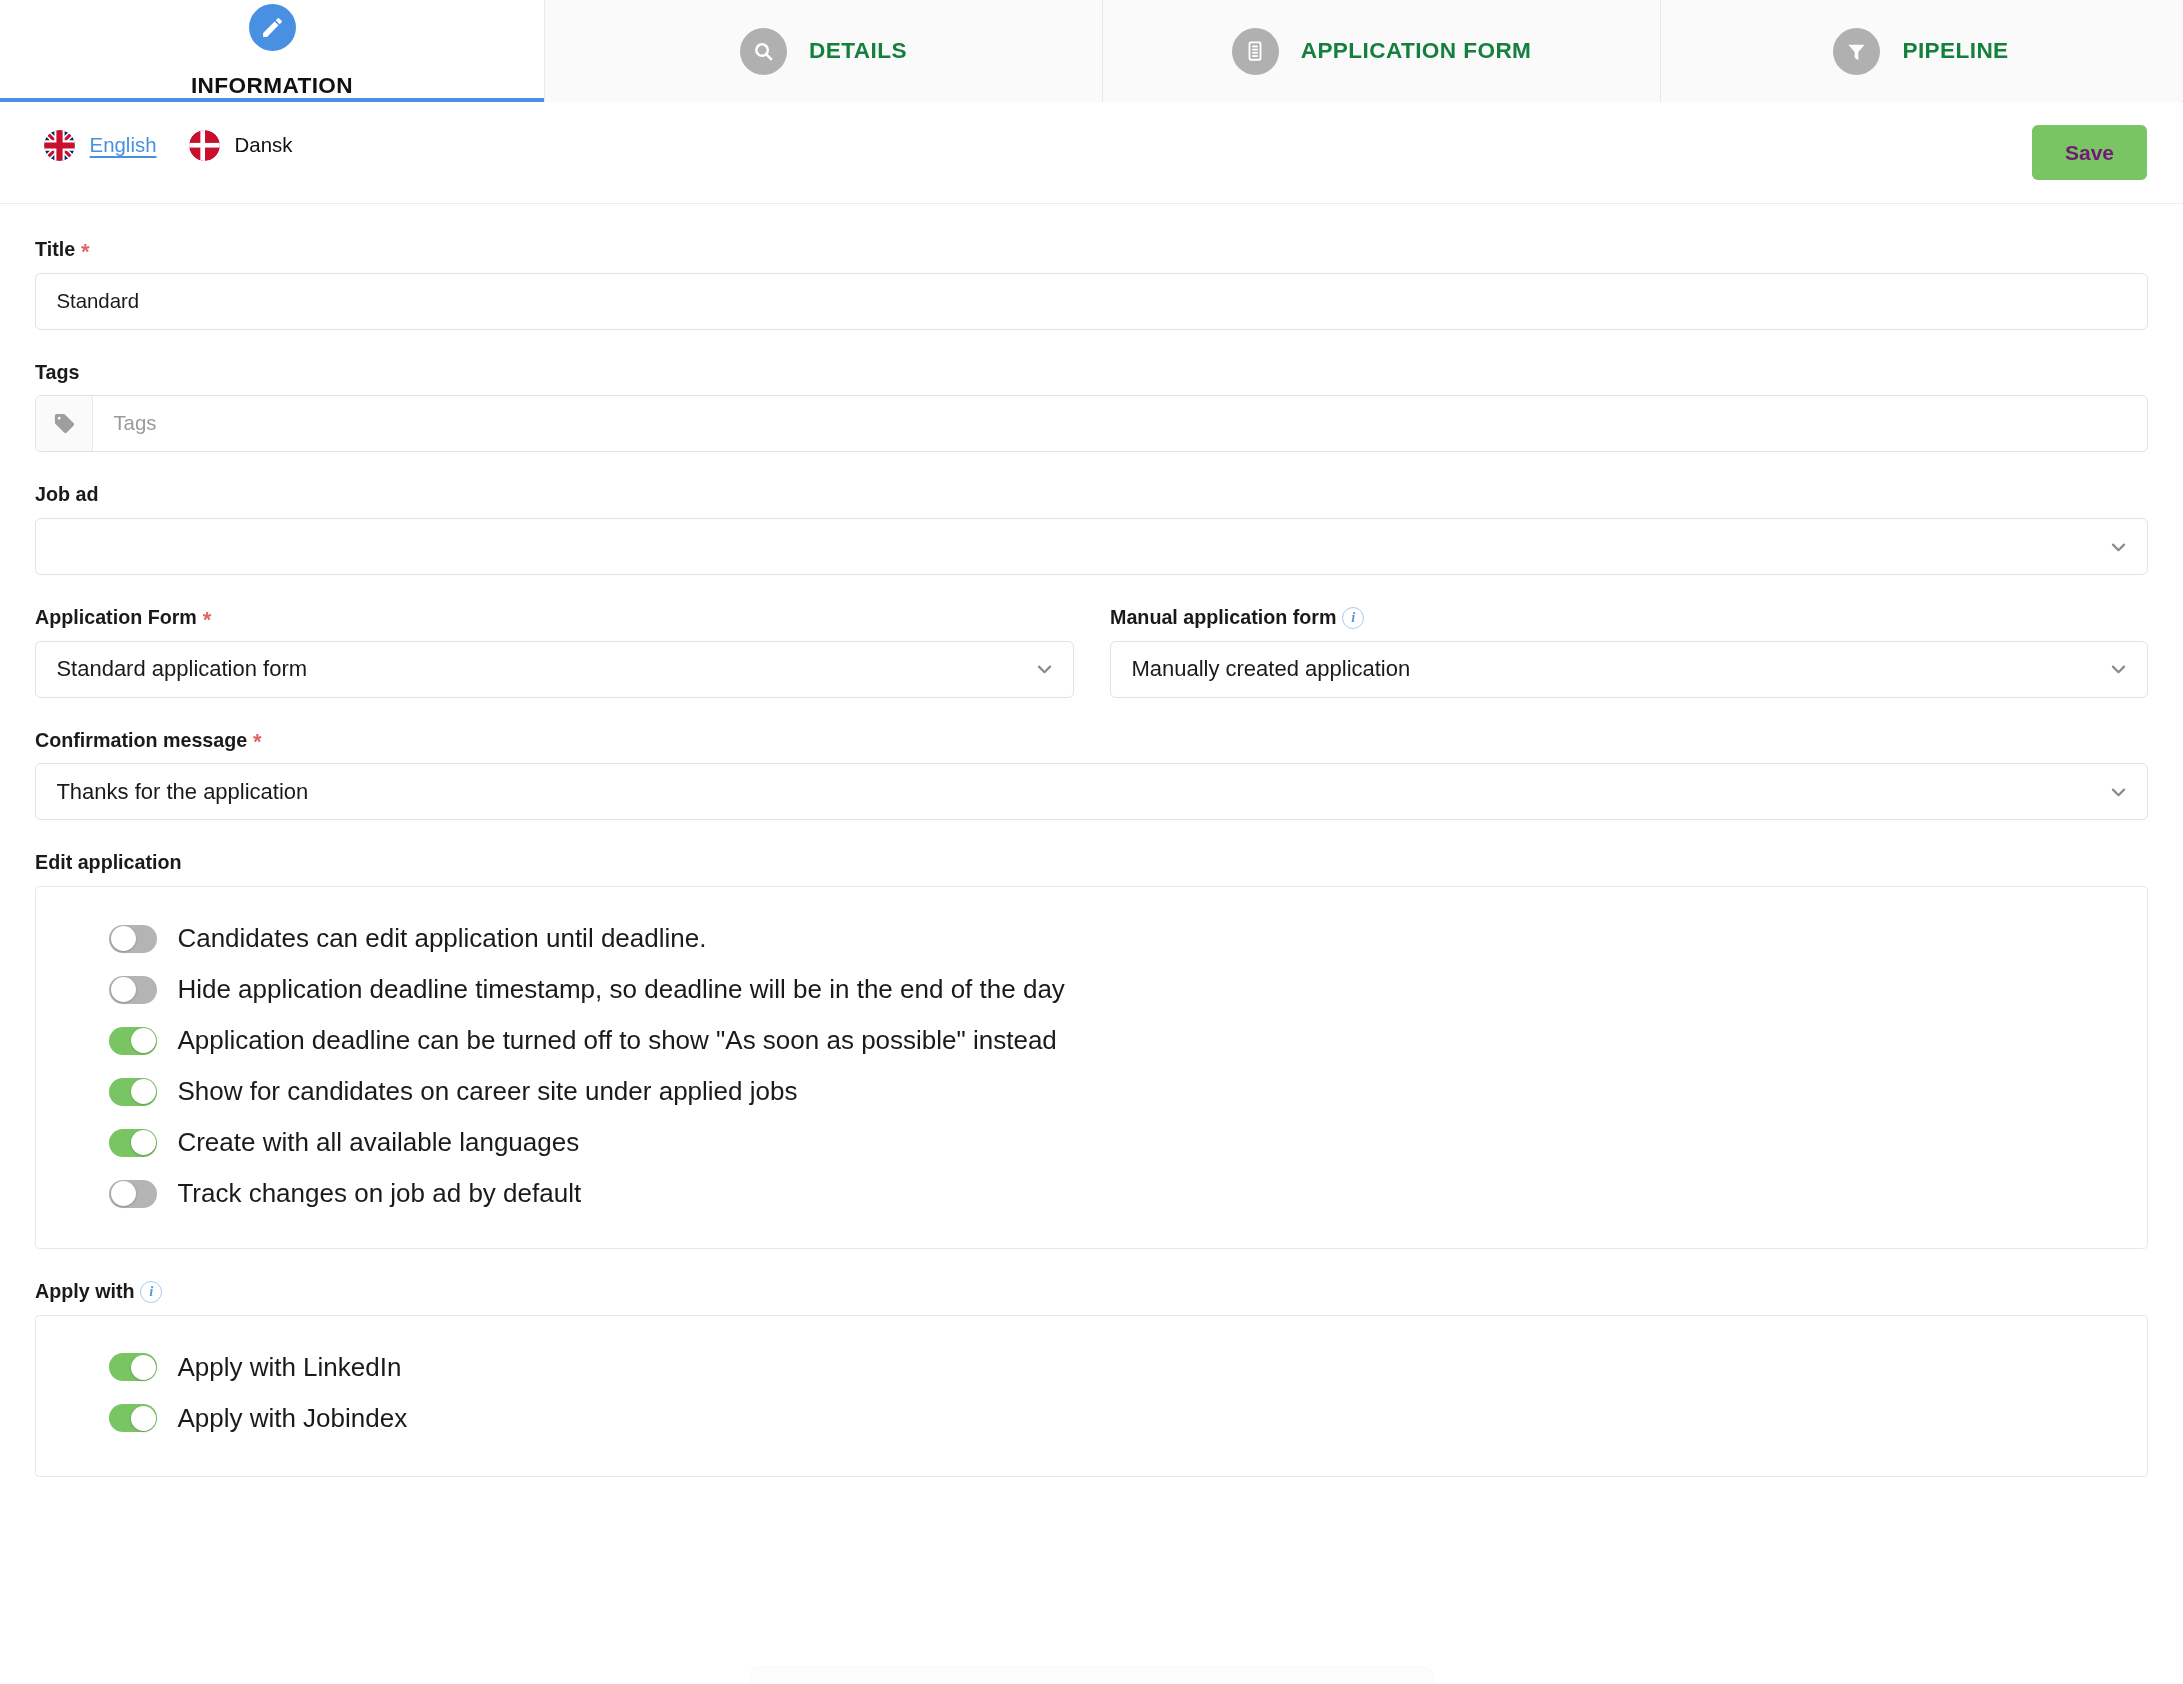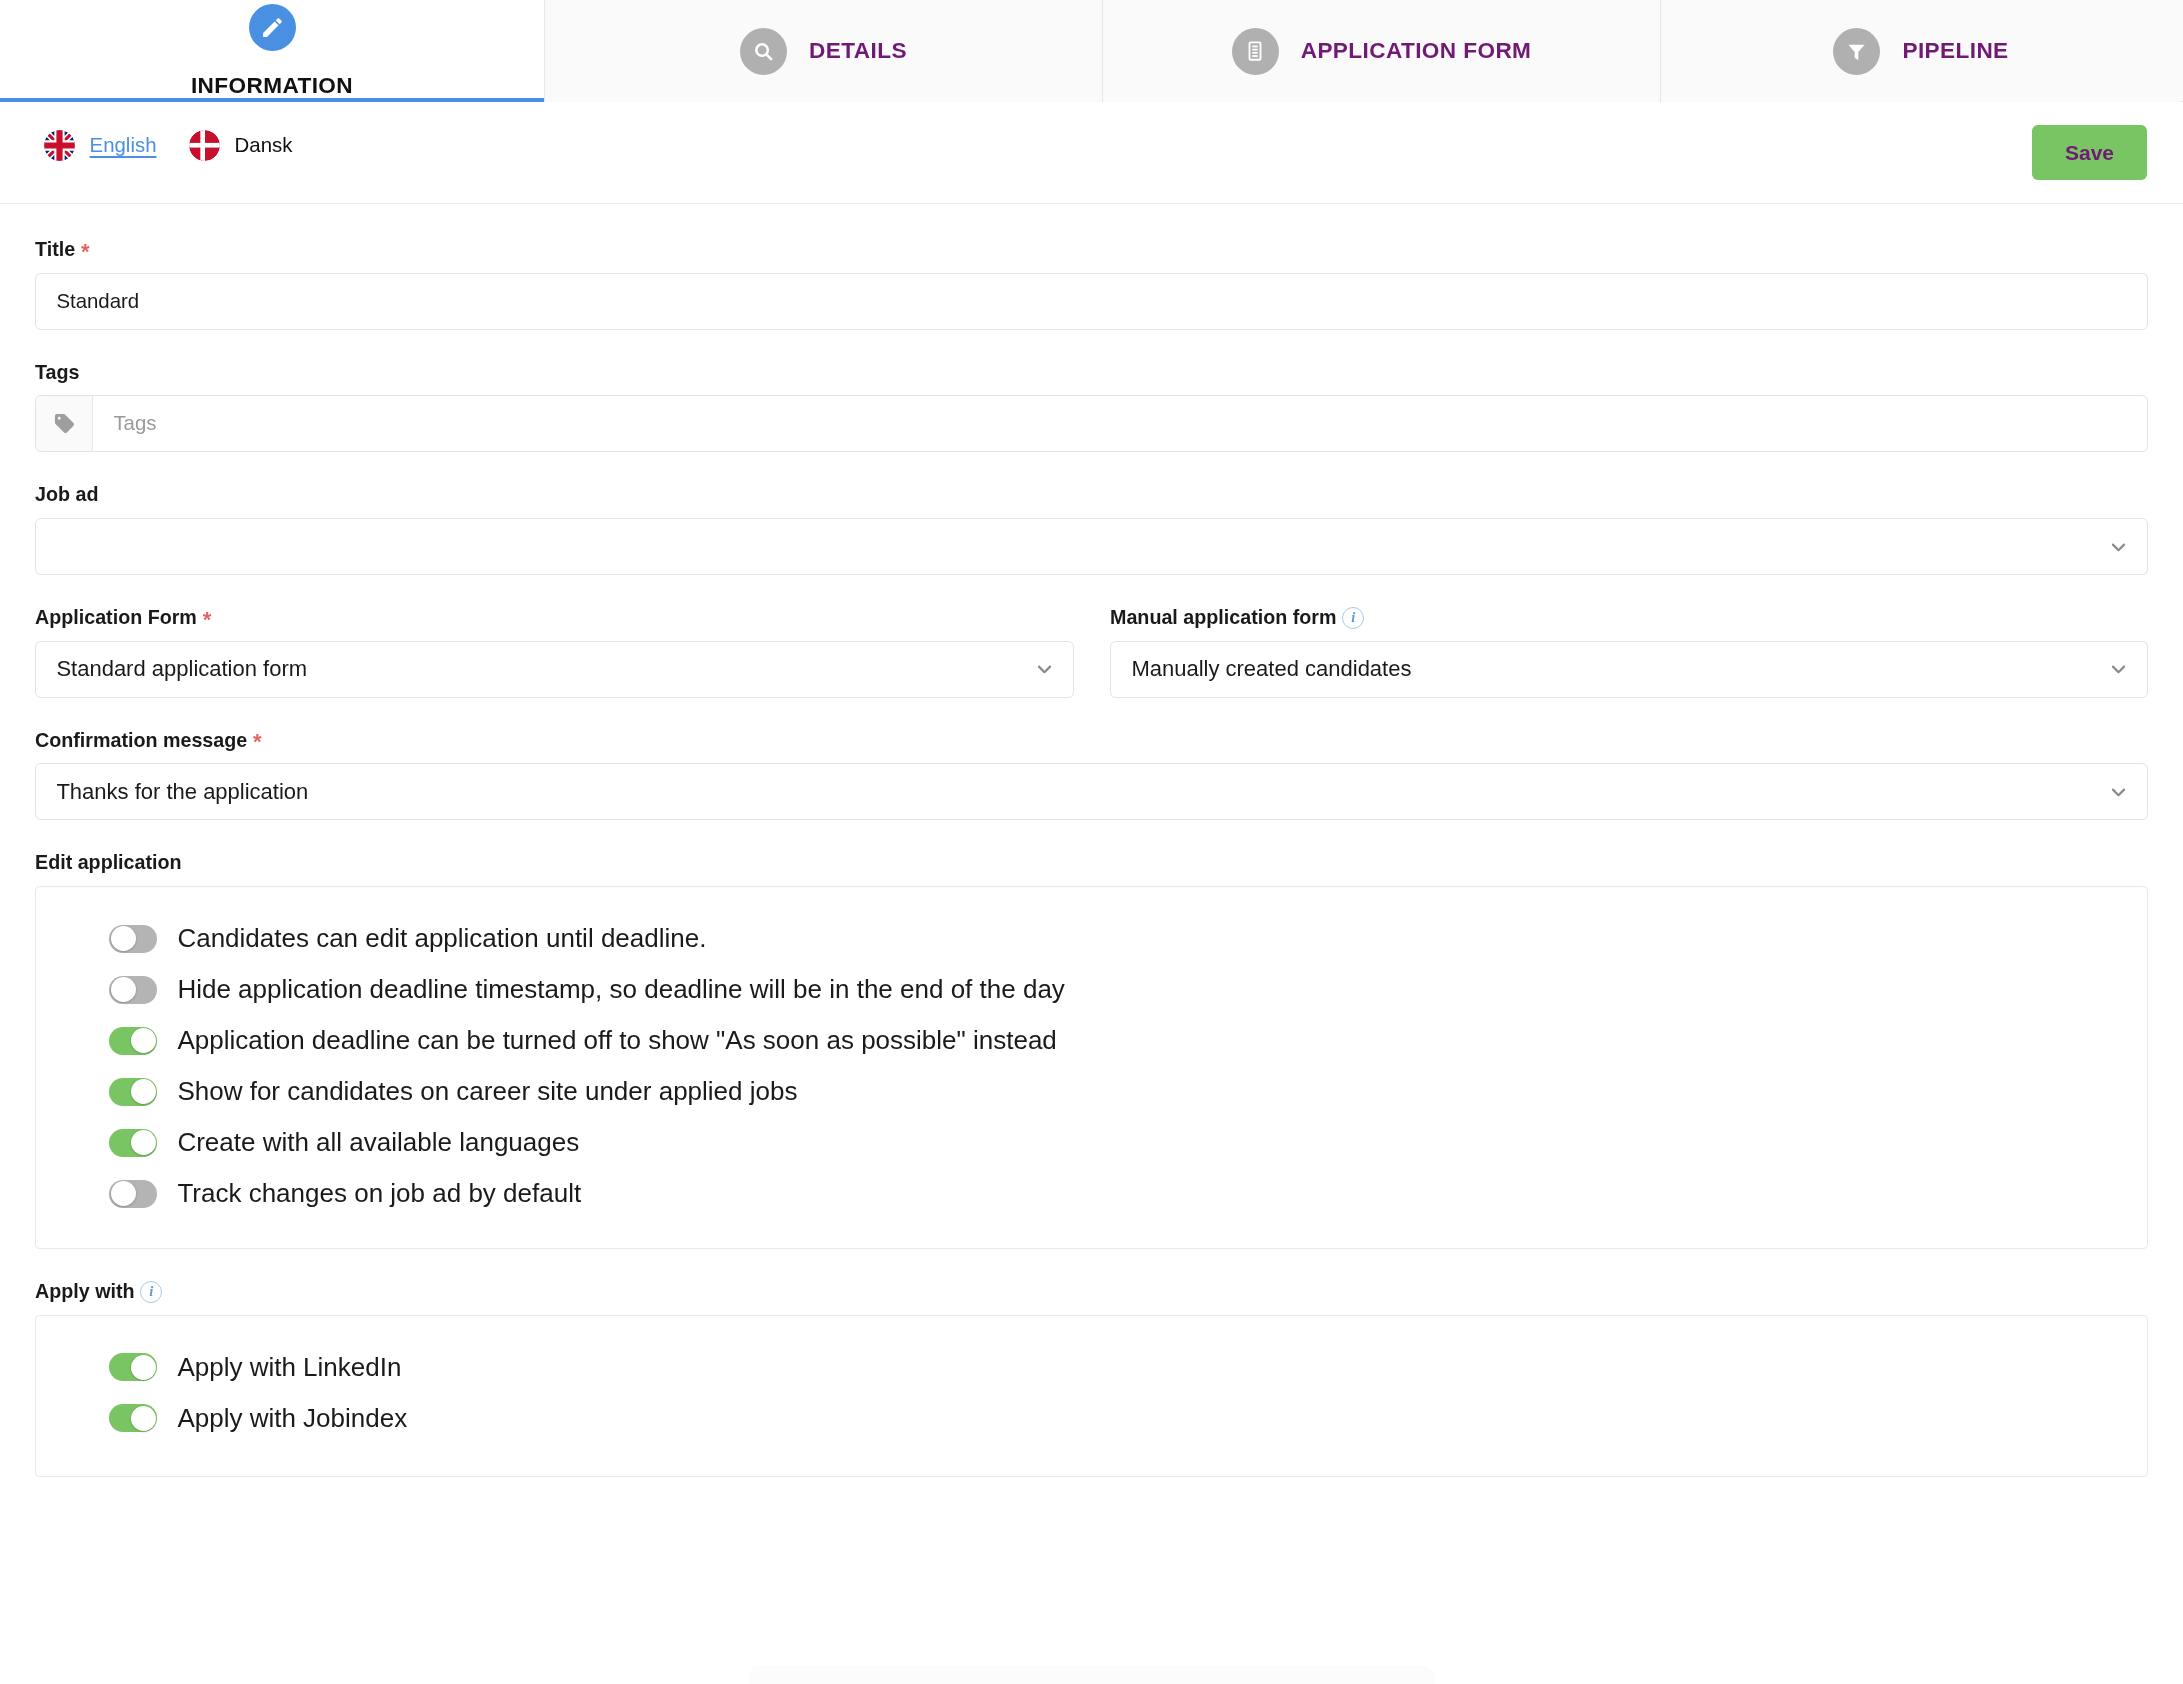--- a/index.html
+++ b/index.html
@@ -48,21 +48,21 @@
     background: #b0b0b0;
     display: flex; align-items: center; justify-content: center;
     flex: 0 0 auto;
   }
   .tab.active .tab-circle { background: #4a90e2; }
   .tab-circle svg { display: block; }
   .tab-label {
     font-size: 22.6px;
     font-weight: bold;
     letter-spacing: 0.4px;
-    color: #701a75;
+    color: #15803d;
     white-space: nowrap;
   }
   .tab.active .tab-label { color: #111111; }
 
   
   .langbar {
     position: relative;
     width: 2183px;
     height: 102px;
     border-bottom: 1.5px solid #ececec;
@@ -399,21 +399,21 @@
           </svg>
       </div>
     </div>
 
     <div style="width:1038px;">
       <div class="field-label">
         <span>Manual application form</span>
         <span class="info-icon">i</span>
       </div>
       <div class="select" style="margin-top:11.7px;">
-        <span class="sel-val">Manually created candidates</span>
+        <span class="sel-val">Manually created application</span>
         <svg class="chev" viewBox="0 0 24 24" fill="none" stroke="#8a8a8a" stroke-width="2.8" stroke-linecap="round" stroke-linejoin="round">
             <polyline points="5,9 12,16 19,9"></polyline>
           </svg>
       </div>
     </div>
   </div>
 
   <div style="margin-top:31px;">
     <div class="field-label">
       <span>Confirmation message</span>

